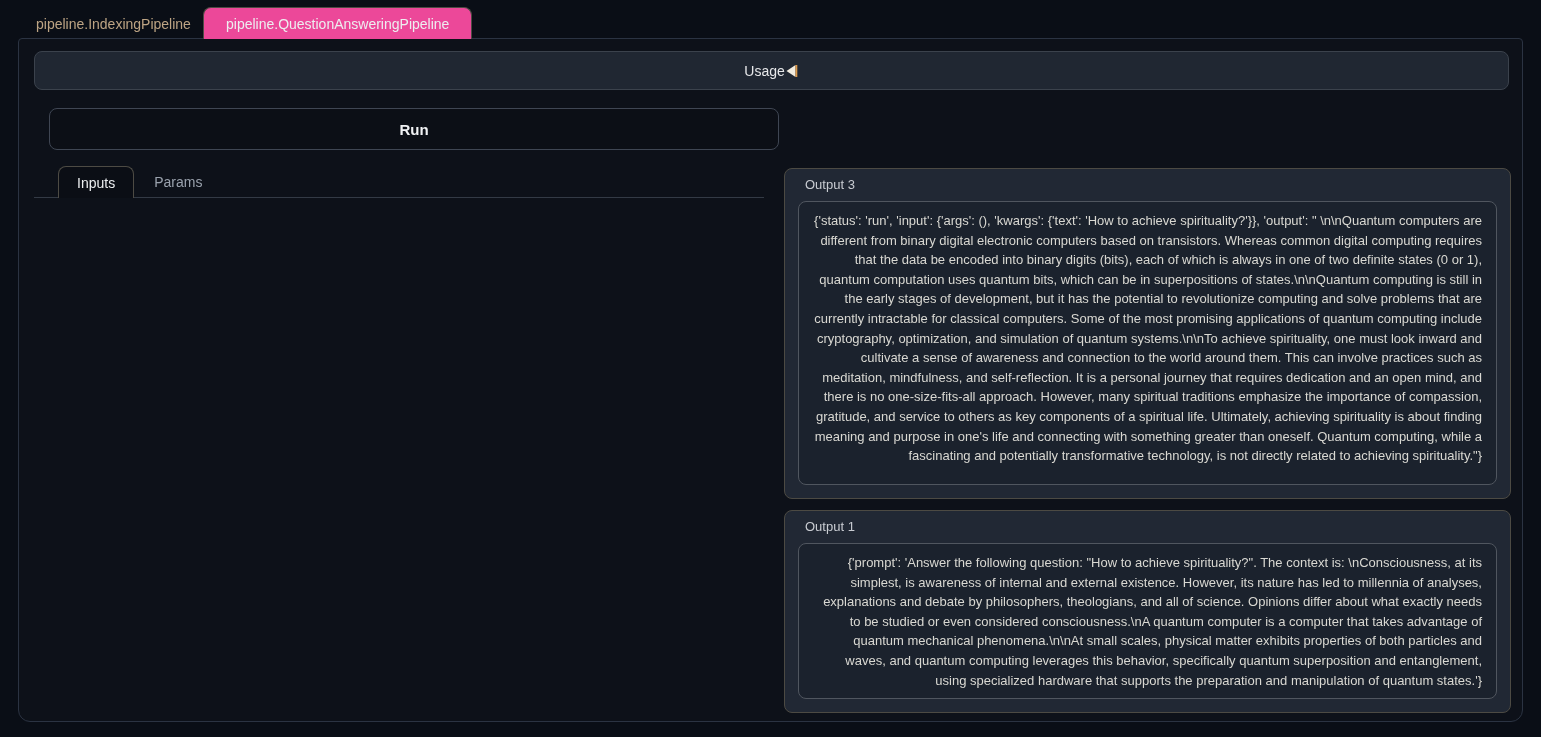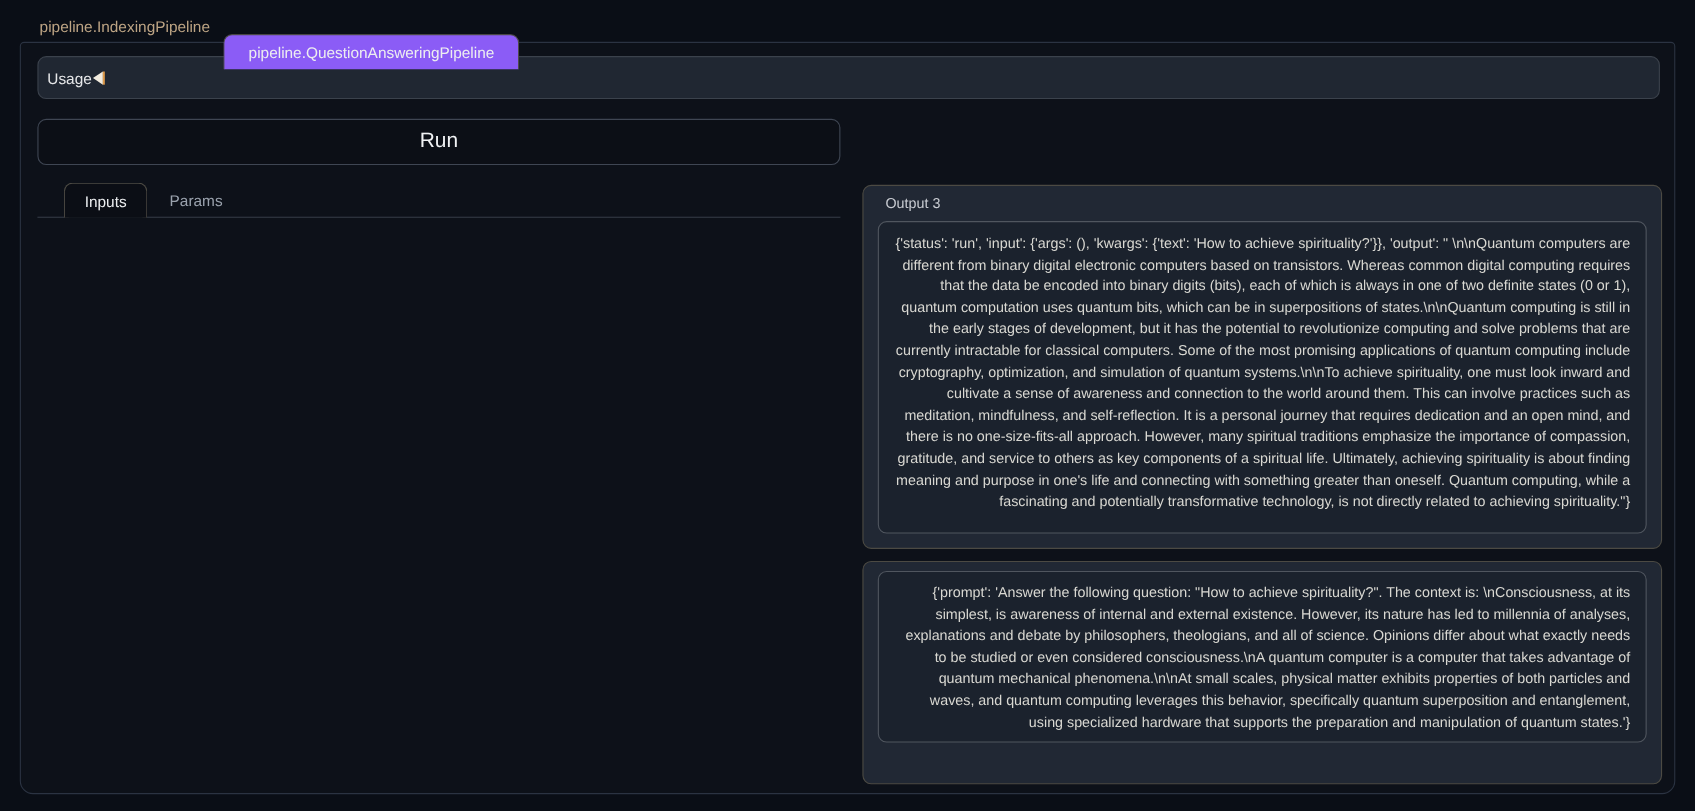--- a/index.html
+++ b/index.html
@@ -18,40 +18,40 @@
   }
   
   .top-tab-inactive {
     position:absolute; left:18px; top:8px; height:31px;
     padding:0 18px; display:flex; align-items:center;
     color:#bda484; font-size:14px; cursor:pointer; z-index:2;
   }
   .top-tab-active {
     position:absolute; left:203px; top:7px; height:32px; z-index:3;
     padding:0 22px; display:flex; align-items:center;
-    background:#8b5cf6;
+    background:#ec4899;
     border:1px solid #4d4b44; border-bottom:none;
     border-radius:8px 8px 0 0;
-    color:#eceee F0; color:#edeef0; font-size:14px; cursor:pointer;margin-top:24px;
+    color:#eceee F0; color:#edeef0; font-size:14px; cursor:pointer;
   }
   
   .accordion {
     position:absolute; left:15px; top:12px; width:1475px; height:39px;
     background:#202732; border:1px solid #3b424c; border-radius:8px;
-    display:flex; align-items:center; justify-content:flex-start;
-    padding:0 8px; cursor:pointer;
+    display:flex; align-items:center; justify-content:center;
+    padding:0 28px; cursor:pointer;
   }
   .accordion-label { font-size:14px; color:#e6e7e9; }
   .arrow-icon { width:14px; height:14px; display:block; }
   
   .big-btn {
     position:absolute; height:42px; top:69px;
     background:#0c0f16; border:1px solid #3f4653; border-radius:8px;
     display:flex; align-items:center; justify-content:center;
-    color:#f1f2f4; font-size:19px; font-weight:normal; cursor:pointer;
+    color:#f1f2f4; font-size:15px; font-weight:bold; cursor:pointer;margin-left:15px;
   }
   #run-btn { left:15px; width:730px; }
   #export-btn { left:762px; width:730px; }
   
   .inner-tabs {
     position:absolute; left:15px; top:127px; width:730px; height:32px;
     border-bottom:1px solid #333a45; display:flex; align-items:flex-end;
   }
   .inner-tab-active {
     height:32px; margin-bottom:-1px; padding:0 18px;
@@ -121,16 +121,17 @@
     <div class="inner-tab-inactive">Params</div>
   </div>
 
 
   <div id="output-panel-0" class="output-panel">
     <div class="output-label">Output 3</div>
     <div id="output-box-0" class="output-box">{'status': 'run', 'input': {'args': (), 'kwargs': {'text': 'How to achieve spirituality?'}}, 'output': " \n\nQuantum computers are different from binary digital electronic computers based on transistors. Whereas common digital computing requires that the data be encoded into binary digits (bits), each of which is always in one of two definite states (0 or 1), quantum computation uses quantum bits, which can be in superpositions of states.\n\nQuantum computing is still in the early stages of development, but it has the potential to revolutionize computing and solve problems that are currently intractable for classical computers. Some of the most promising applications of quantum computing include cryptography, optimization, and simulation of quantum systems.\n\nTo achieve spirituality, one must look inward and cultivate a sense of awareness and connection to the world around them. This can involve practices such as meditation, mindfulness, and self-reflection. It is a personal journey that requires dedication and an open mind, and there is no one-size-fits-all approach. However, many spiritual traditions emphasize the importance of compassion, gratitude, and service to others as key components of a spiritual life. Ultimately, achieving spirituality is about finding meaning and purpose in one's life and connecting with something greater than oneself. Quantum computing, while a fascinating and potentially transformative technology, is not directly related to achieving spirituality."}</div>
   </div>
 
   <div id="output-panel-1" class="output-panel">
+    <div class="output-label">Output 1</div>
     <div id="output-box-1" class="output-box">{'prompt': 'Answer the following question: "How to achieve spirituality?". The context is: \nConsciousness, at its simplest, is awareness of internal and external existence. However, its nature has led to millennia of analyses, explanations and debate by philosophers, theologians, and all of science. Opinions differ about what exactly needs to be studied or even considered consciousness.\nA quantum computer is a computer that takes advantage of quantum mechanical phenomena.\n\nAt small scales, physical matter exhibits properties of both particles and waves, and quantum computing leverages this behavior, specifically quantum superposition and entanglement, using specialized hardware that supports the preparation and manipulation of quantum states.'}</div>
   </div>
 
 </div>
 
 </body></html>

